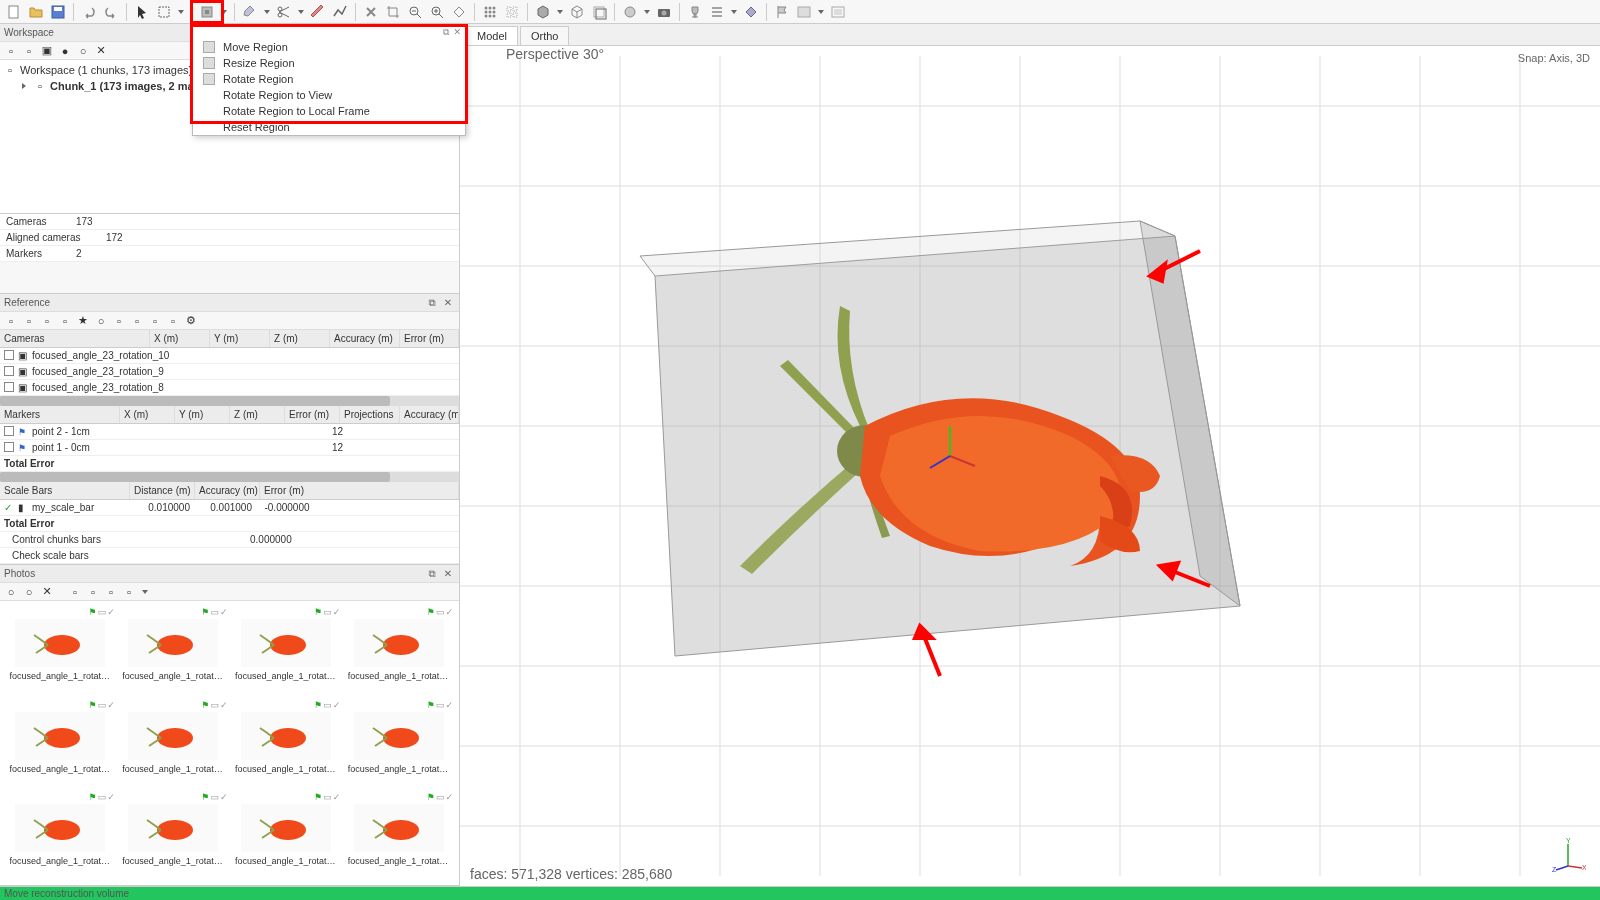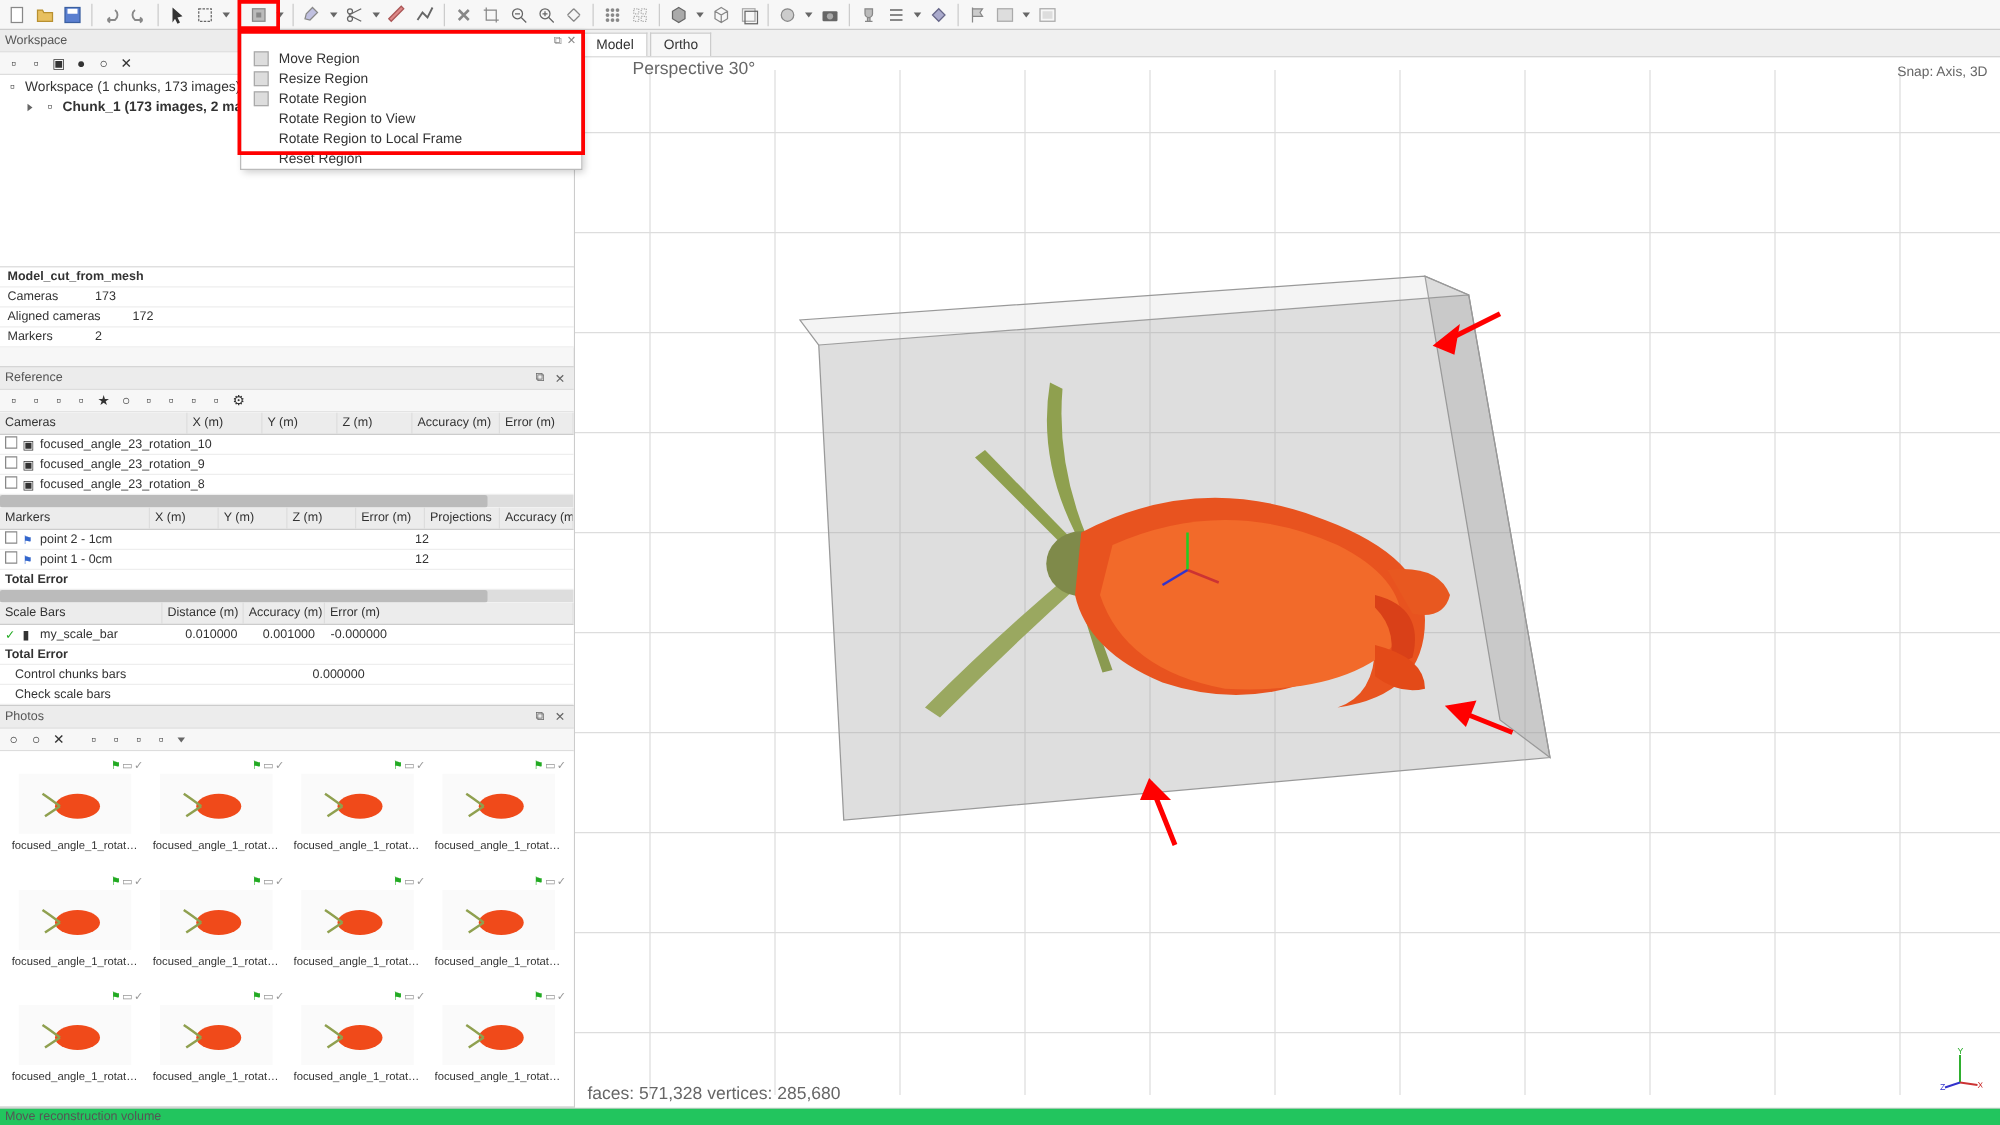--- a/index.html
+++ b/index.html
@@ -349,24 +349,20 @@
         <div class="tree-row indent">
           <span class="tree-icon tree-toggle"></span>
             <span class="tree-icon">▫</span>
           <b>Chunk_1 (173 images, 2 markers, 98,749 tie</b>
         </div>
       </div>
     </div>
 
     <div class="panel" style="height:80px">
       <div class="prop-table">
-        <div class="prop-row bold">
-            <div class="c1"></div>
-            <div style="margin-left:-70px">Model_cut_from_mesh</div>
-          </div>
         <div class="prop-row">
             <div class="c1">Cameras</div>
             <div>173</div>
           </div>
         <div class="prop-row">
             <div class="c1" style="width:100px">Aligned cameras</div>
             <div>172</div>
           </div>
         <div class="prop-row">
             <div class="c1">Markers</div>

